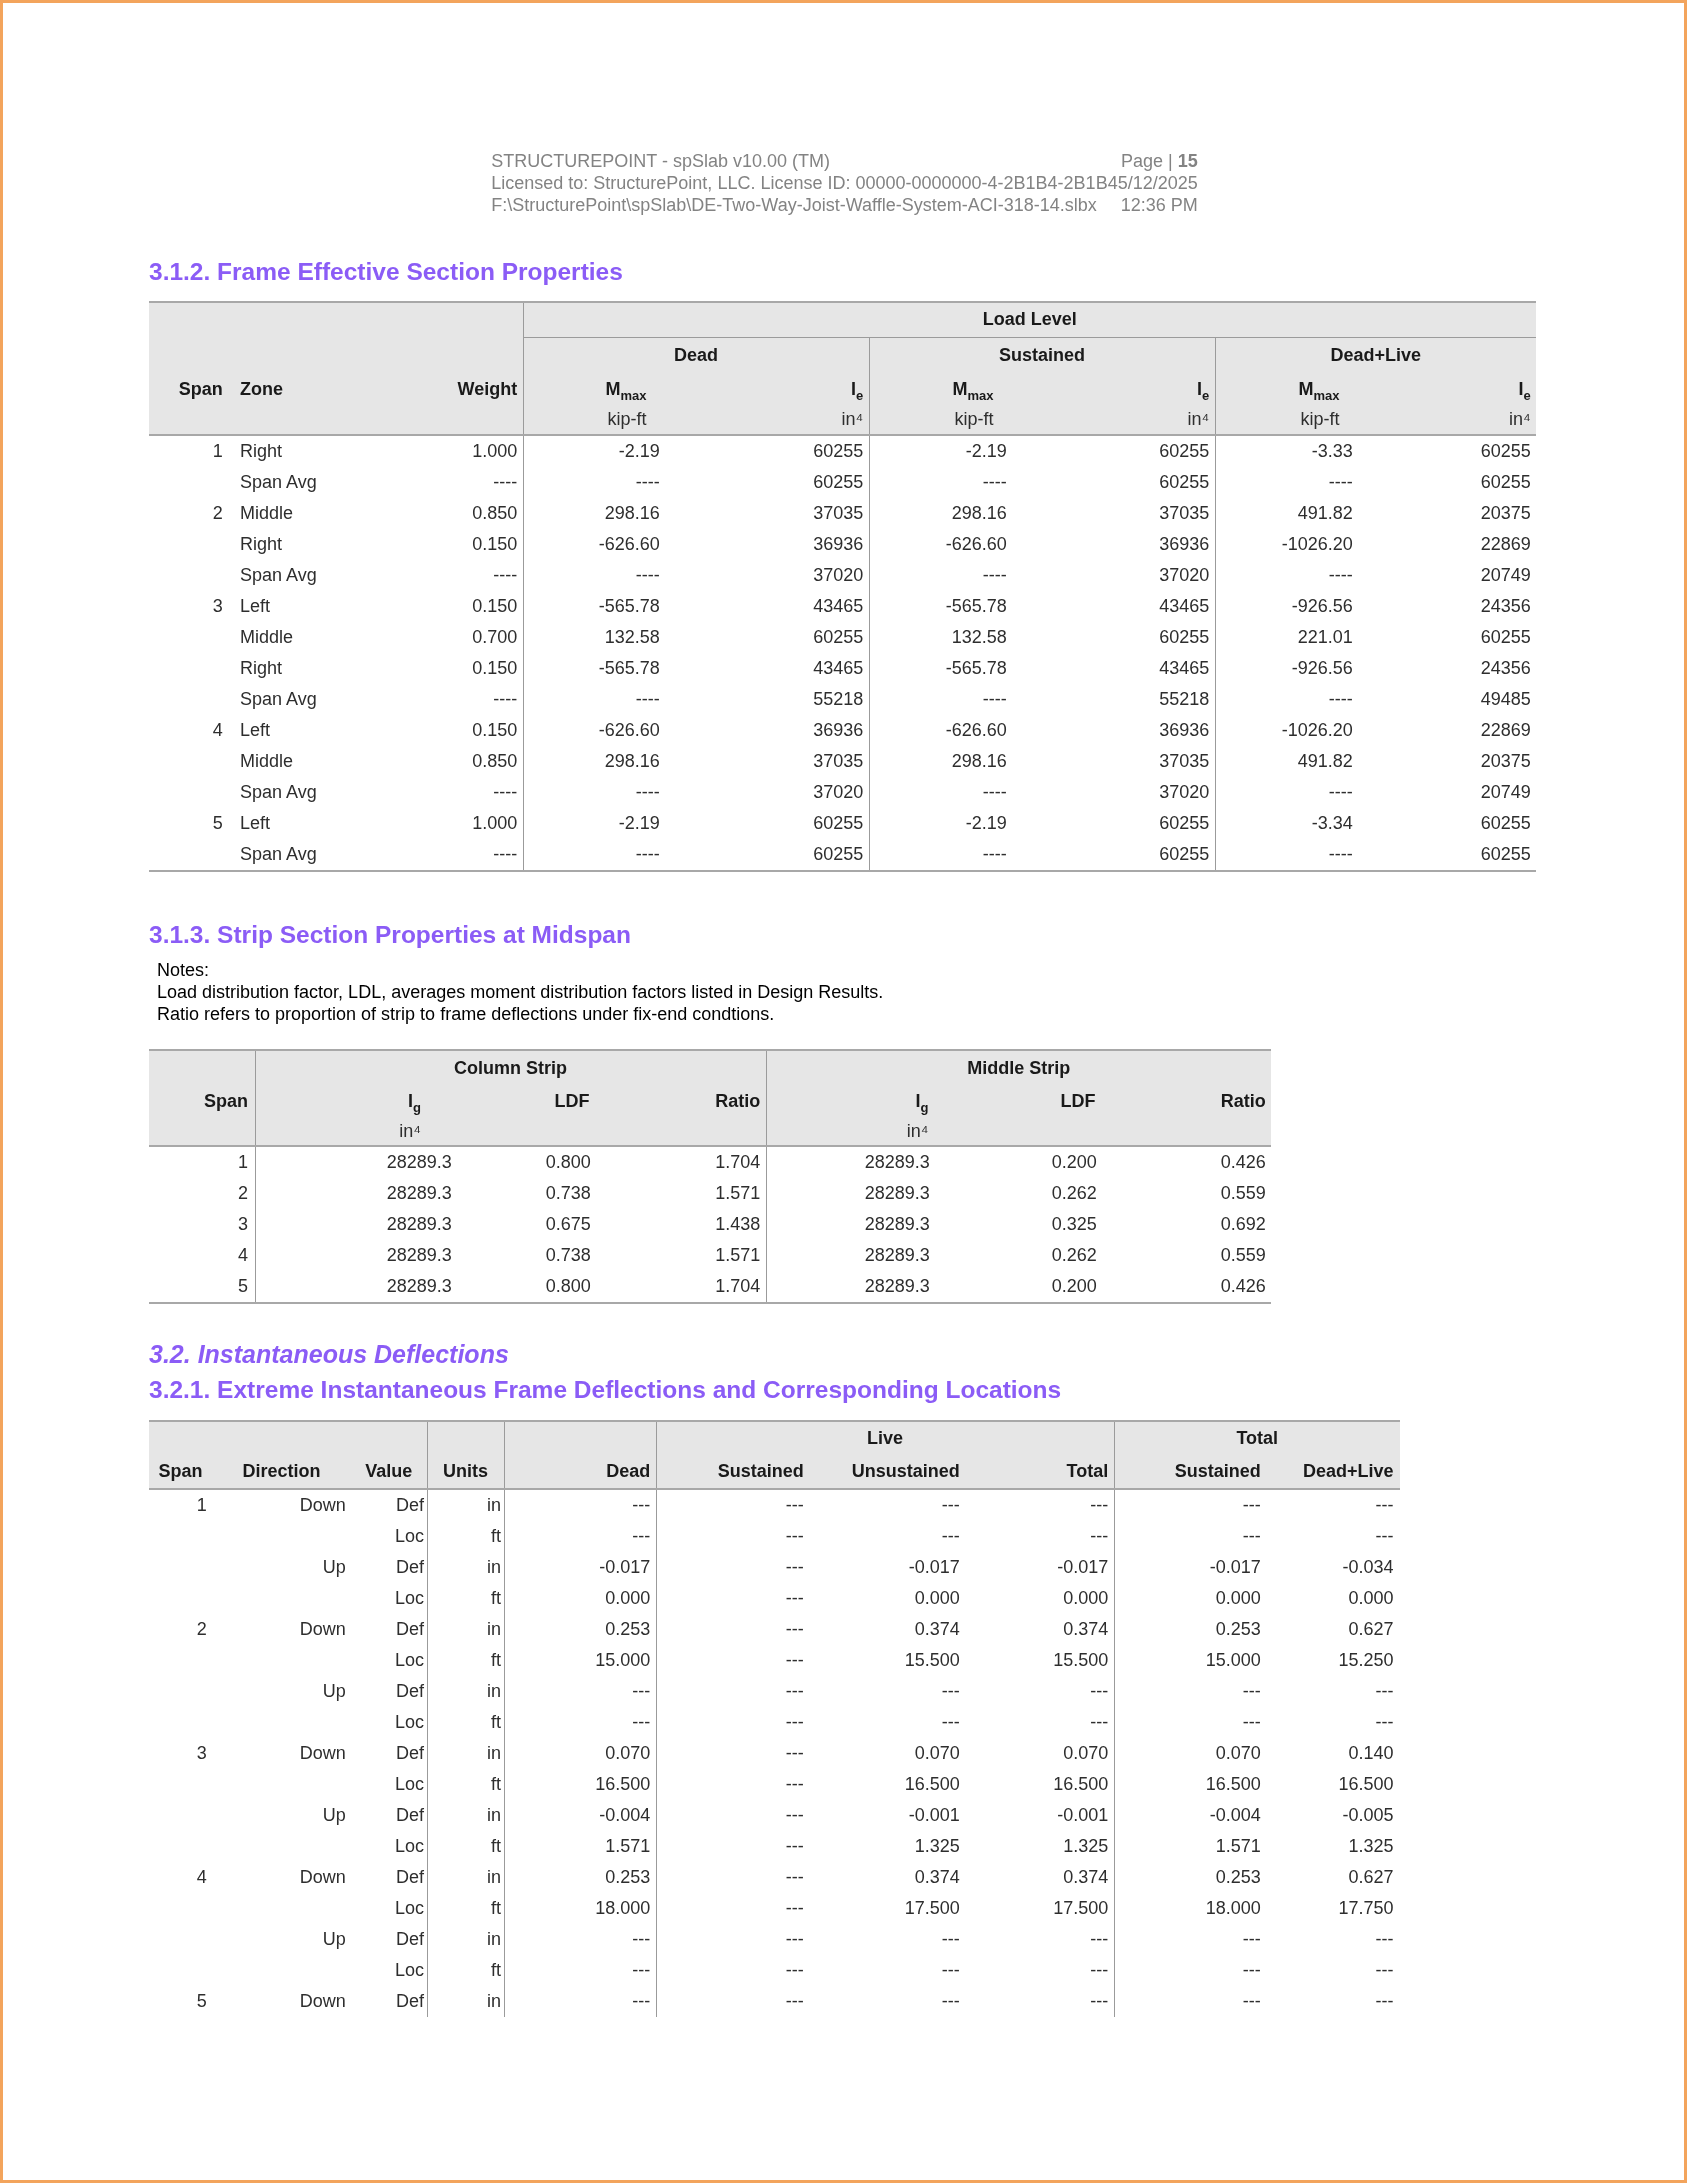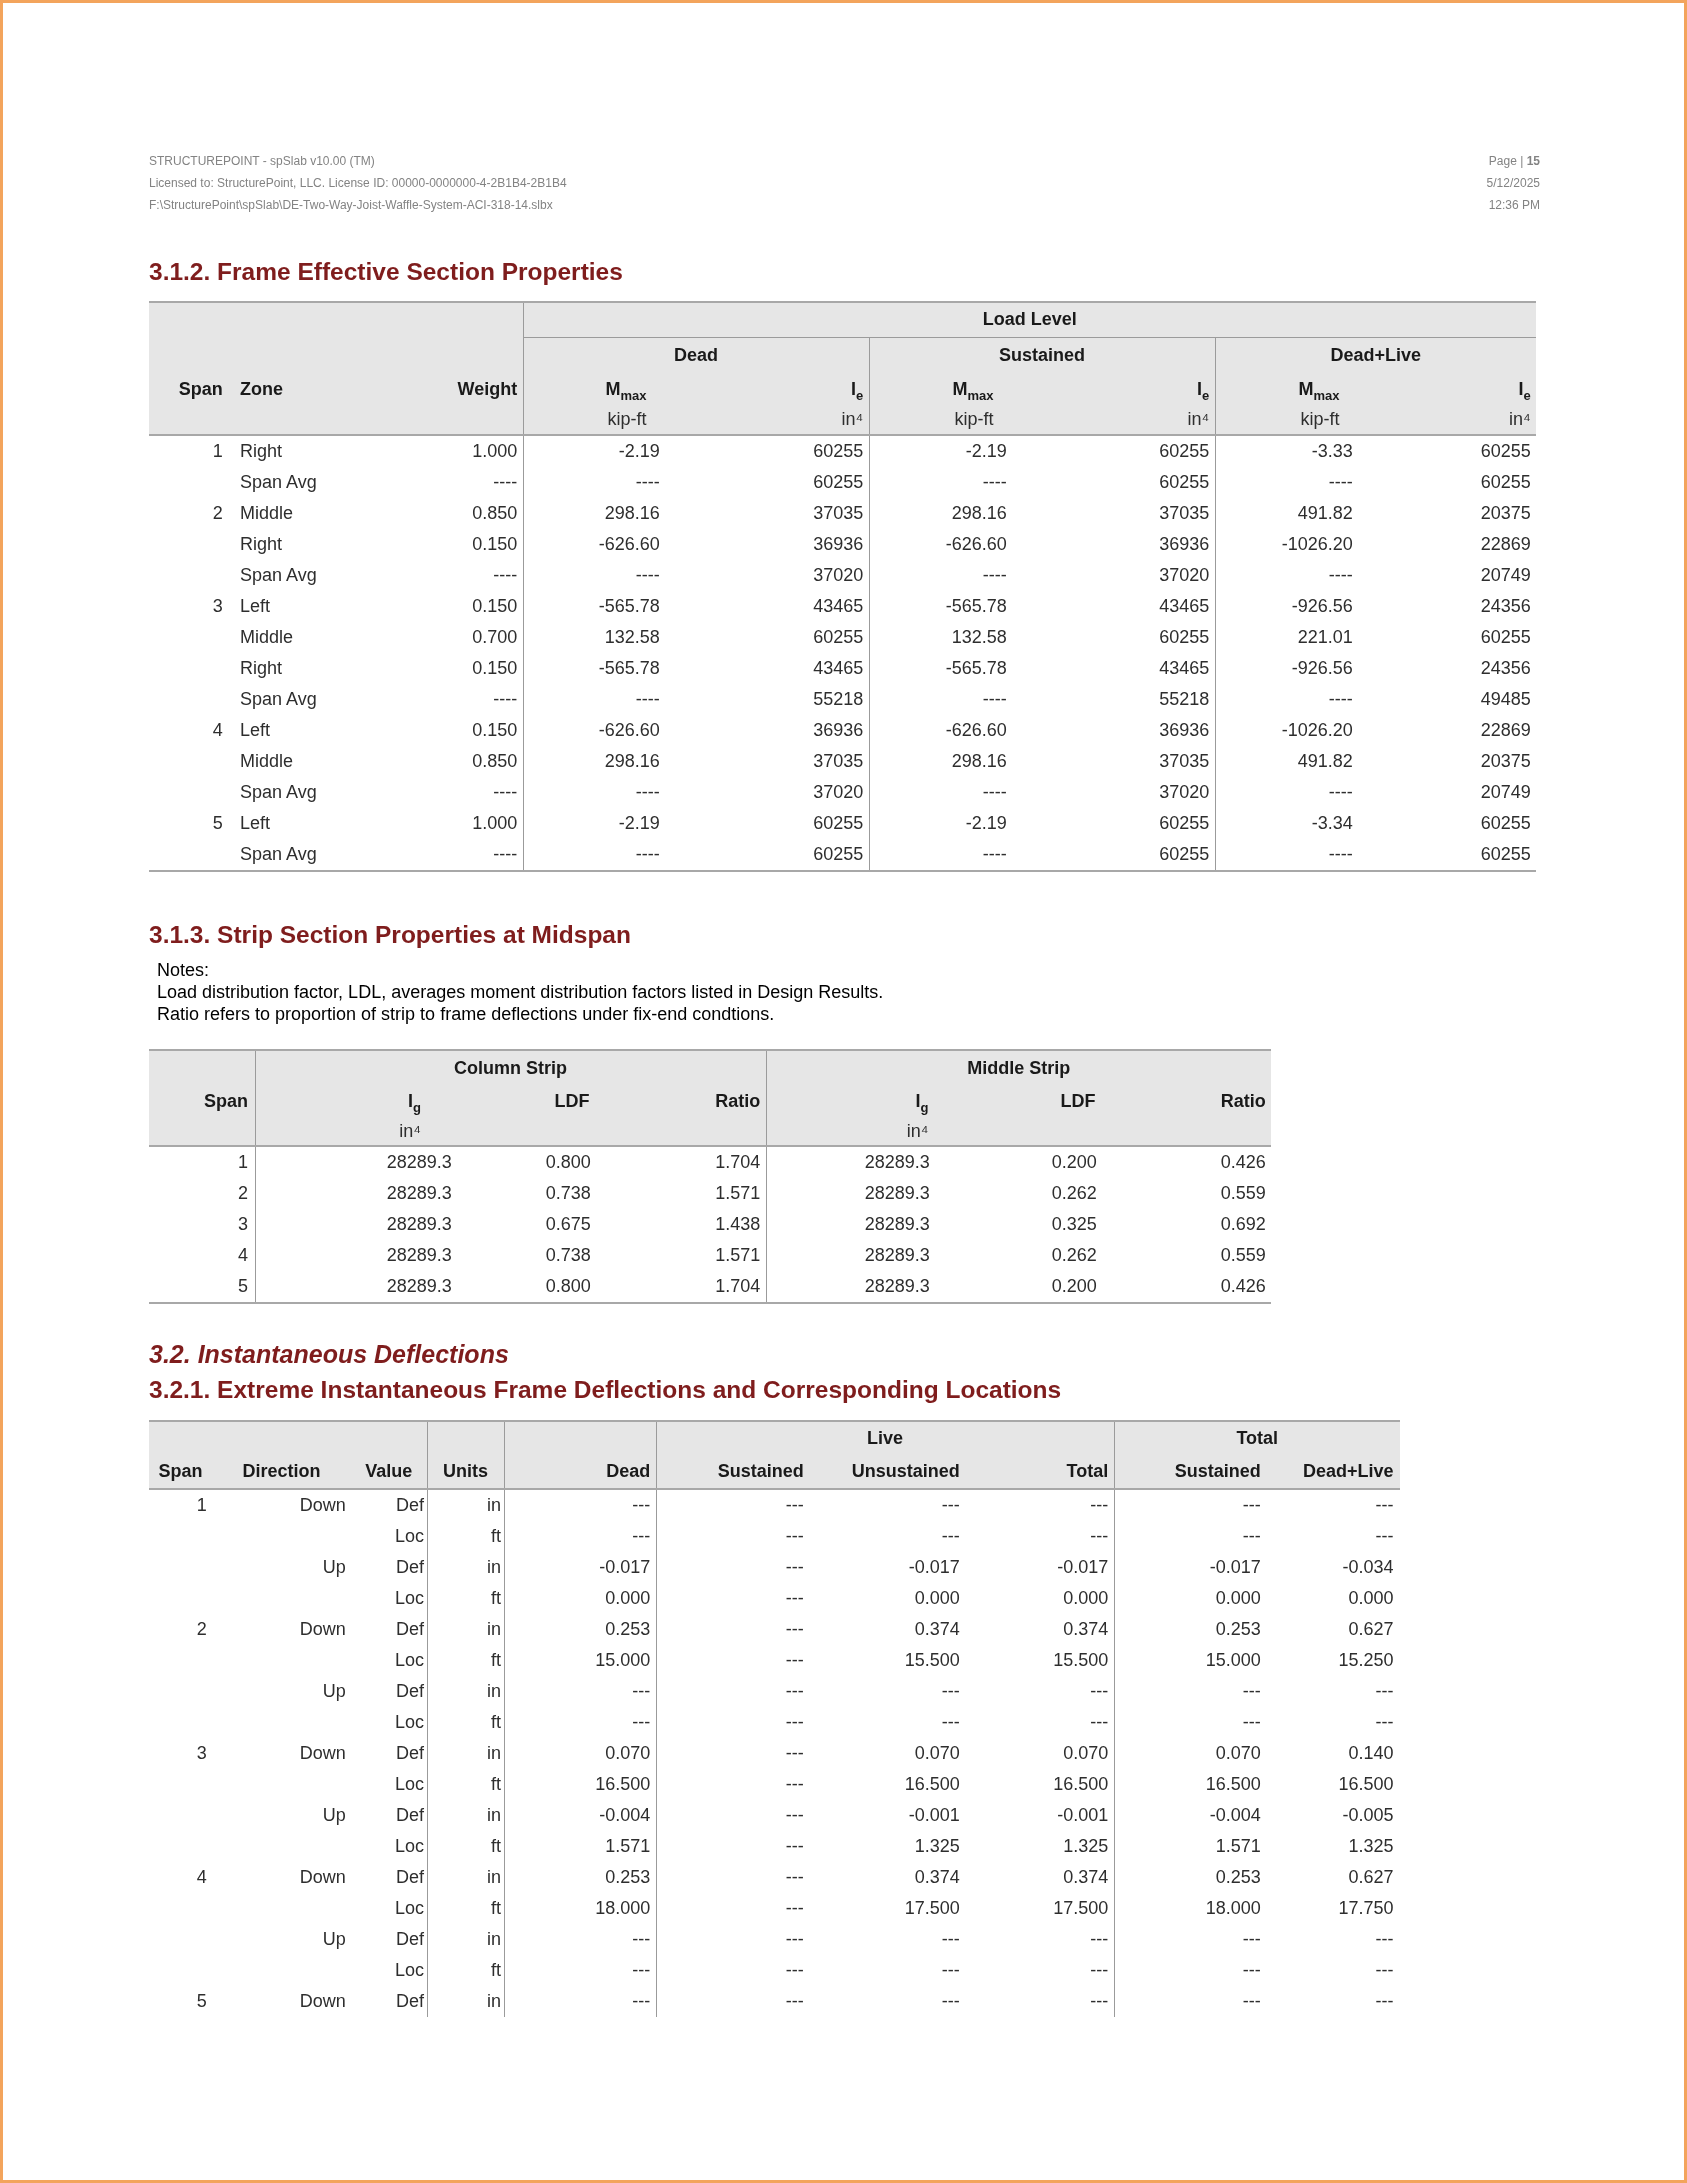--- a/index.html
+++ b/index.html
@@ -4,26 +4,26 @@
 <style>
   html,body { margin:0; padding:0; background:#fff; }
   .page {
     position:relative; width:1687px; height:2183px; box-sizing:border-box;
     border:3.3px solid #F3A45C; background:#fff; overflow:hidden;
     font-family:"Liberation Sans","DejaVu Sans",sans-serif;
   }
   .content { padding:147px 144px 0 146px; }
 
   
-  .doc-header { display:flex; justify-content:space-between; color:#838383; font-size:12px; line-height:22px; }
+  .doc-header { display:flex; justify-content:center; color:#838383; font-size:18px; line-height:22px; }
   .dh-right { text-align:right; }
   .dh-right b { font-weight:700; }
 
   
-  .sec-title { font-weight:700; font-size:24.5px; color:#7f1d1d; margin:0; letter-spacing:0; }
+  .sec-title { font-weight:700; font-size:24.5px; color:#8b5cf6; margin:0; letter-spacing:0; }
   .h312 { margin:42px 0 14.6px 0; }
   .h313 { margin:49px 0 10.6px 0; }
   .h32  { margin:36px 0 6.6px 0; font-style:italic; font-size:25px; }
   .h321 { margin:0 0 16px 0; }
 
   .notes { margin:0 0 24px 8px; }
   .notes p { margin:0; font-size:18px; line-height:22px; color:#000; }
 
   
   table.t { border-collapse:collapse; table-layout:fixed; border-top:2.6px solid #A8A8A8; color:#2e2e2e; }

